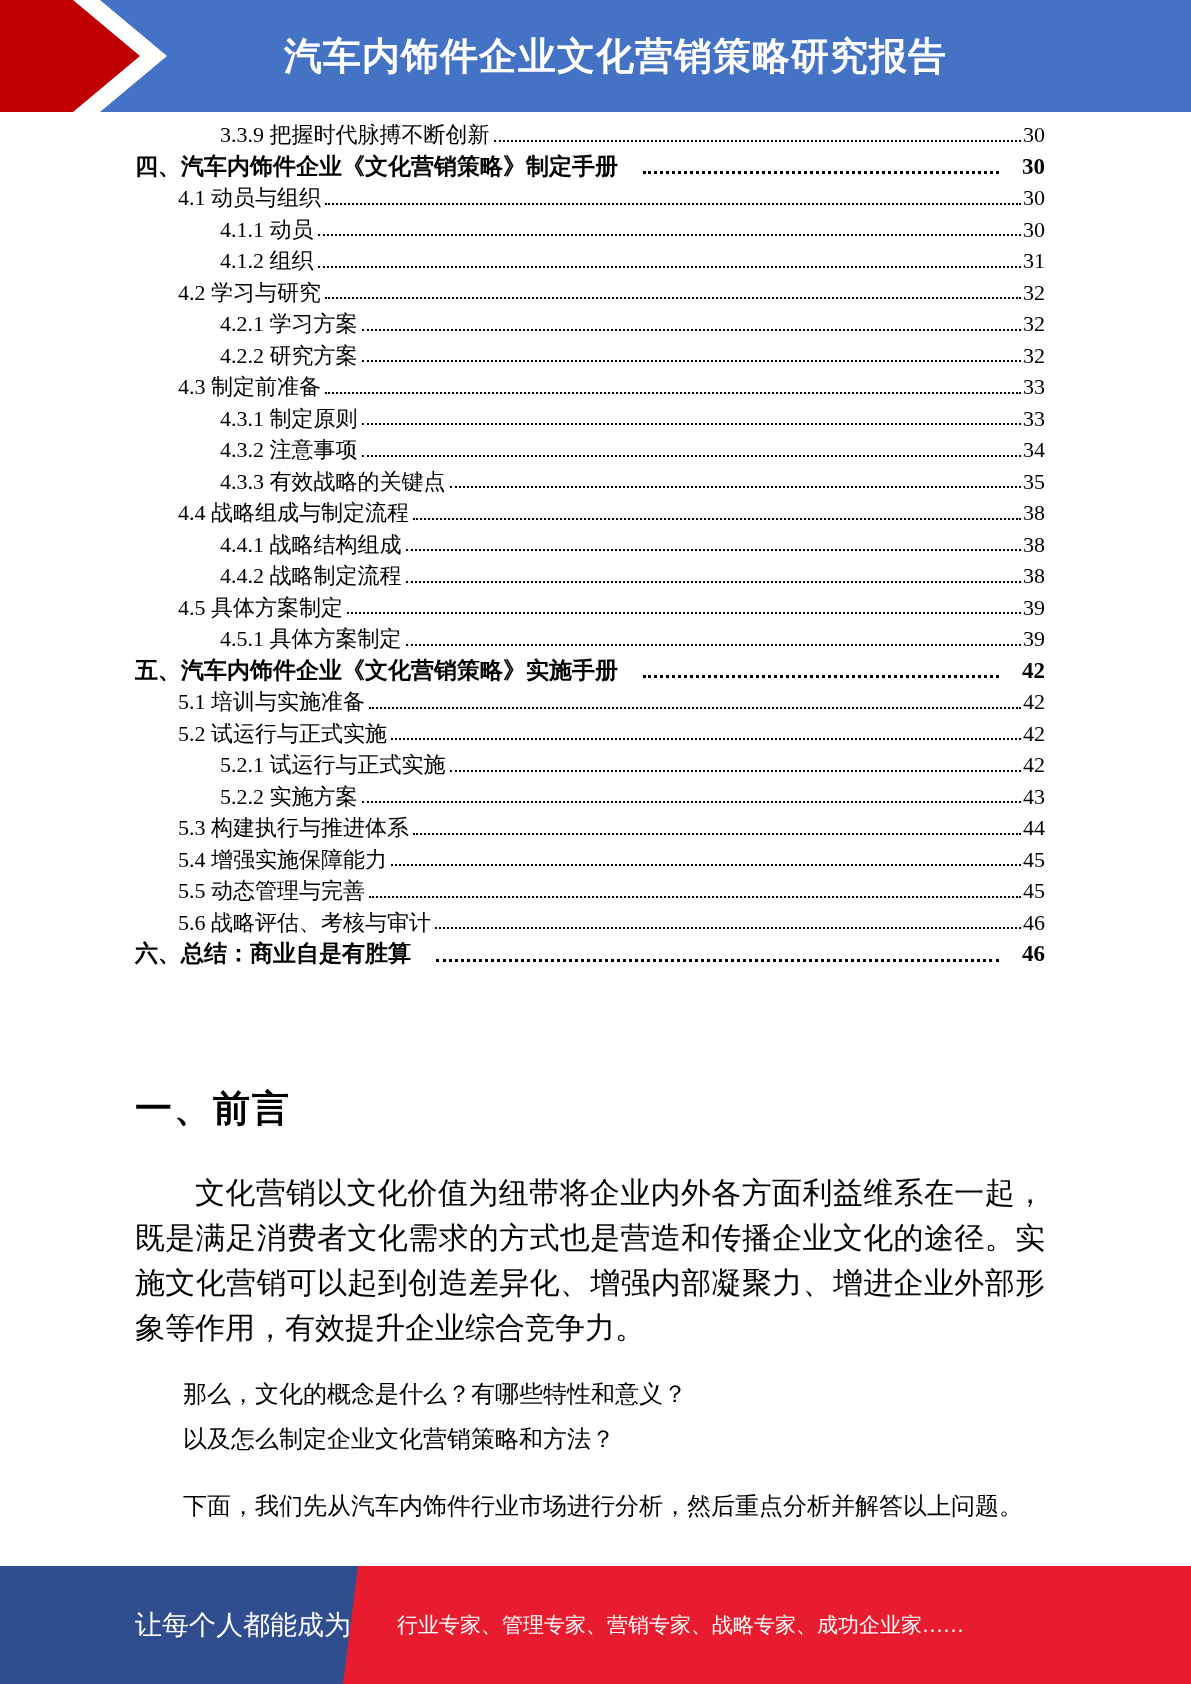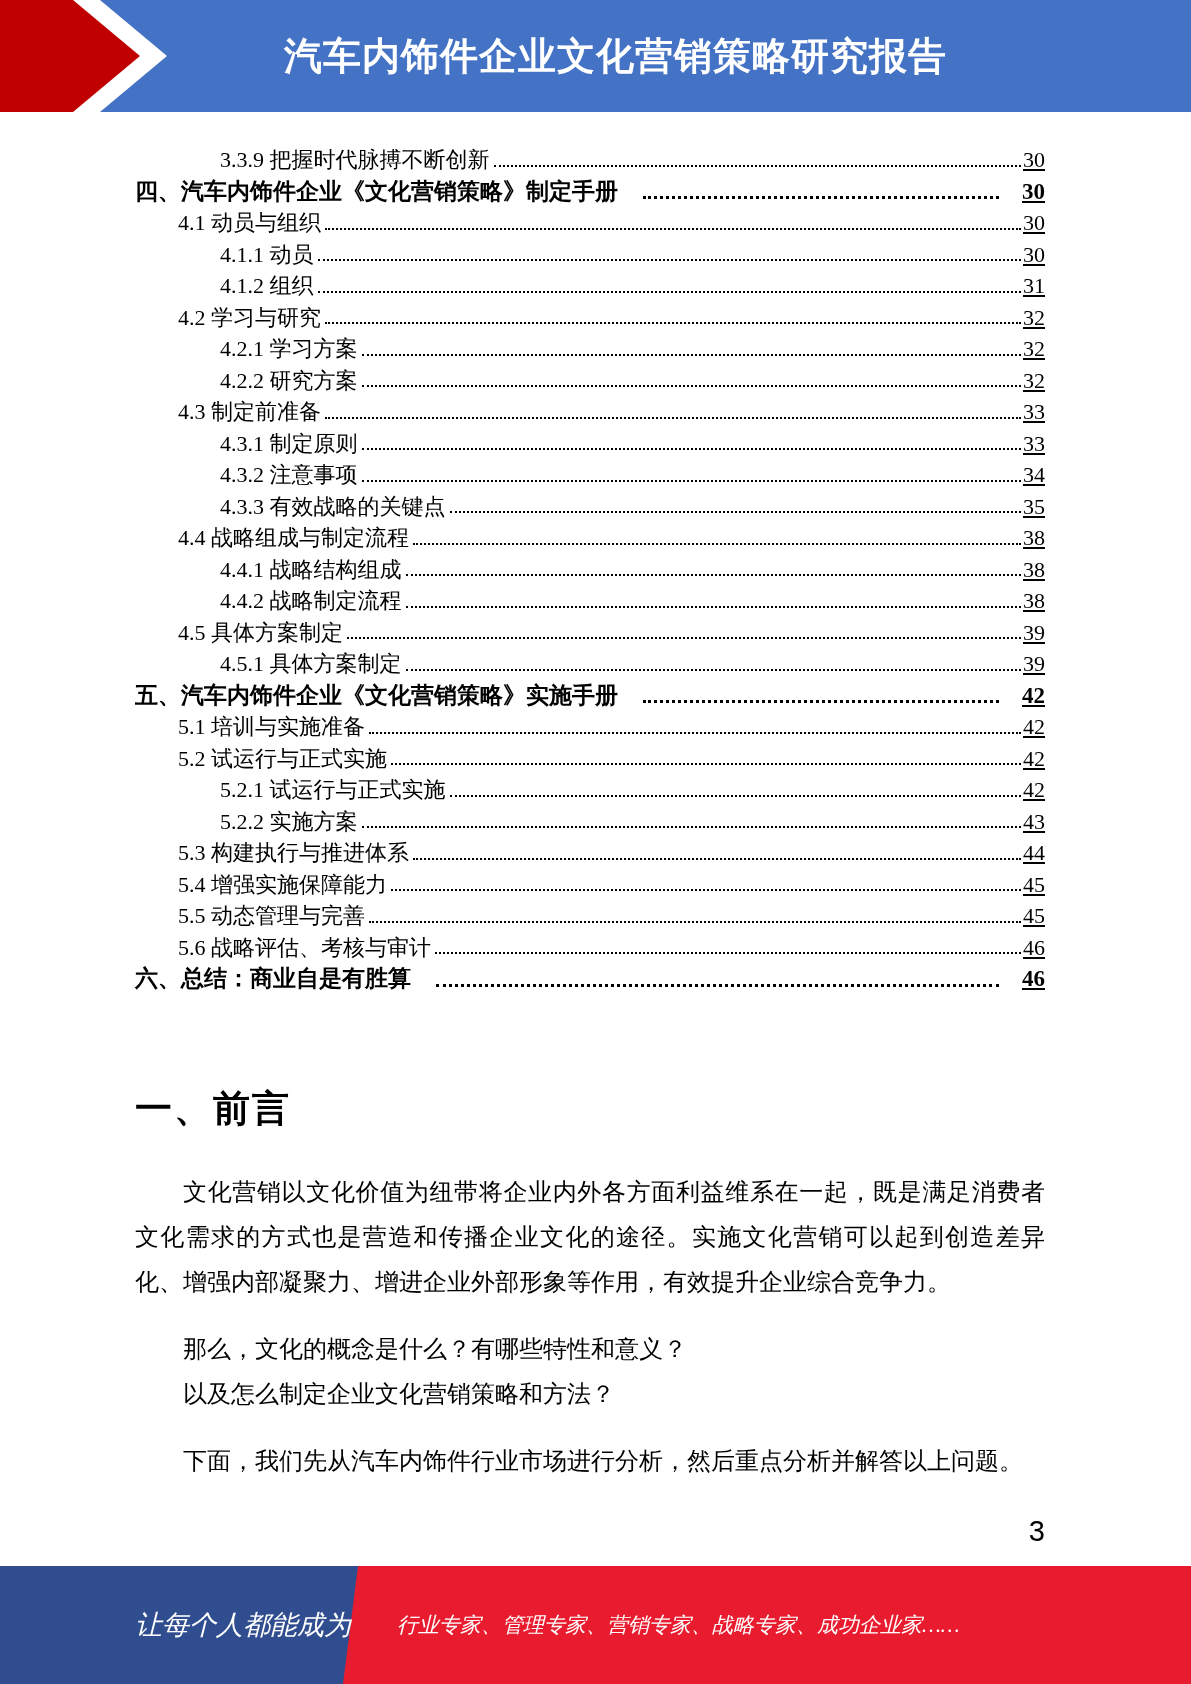--- a/index.html
+++ b/index.html
@@ -40,21 +40,21 @@
     font-family: "Liberation Sans", "DejaVu Sans", sans-serif;
     font-weight: bold;
     font-size: 38px;
     letter-spacing: 1px;
     white-space: nowrap;
   }
 
   
   .toc-list {
     position: absolute;
-    top: 144px;
+    top: 119px;
     left: 135px;
     width: 910px;
   }
   .toc-row {
     display: flex;
     align-items: baseline;
     height: 31.5px;
     line-height: 31.5px;
     font-size: 22px;
     white-space: nowrap;
@@ -64,40 +64,40 @@
   .toc-row.bold { font-weight: bold; font-size: 23px; gap: 21px; }
   .toc-label { flex: 0 0 auto; }
   .toc-dots {
     flex: 1 1 auto;
     align-self: flex-end;
     border-bottom: 2px dotted #000;
     margin: 0 2px 9px 4px;
     min-width: 20px;
   }
   .toc-row.bold .toc-dots { border-bottom-width: 3px; margin-bottom: 8px; }
-  .toc-page { flex: 0 0 auto; text-decoration: underline; }
+  .toc-page { flex: 0 0 auto; }
 
   
   .body-block {
     position: absolute;
     top: 1010px;
     left: 135px;
     width: 910px;
   }
   .section-heading {
     margin-top: 76px;
     font-family: "Liberation Sans", "DejaVu Sans", sans-serif;
     font-weight: bold;
     font-size: 37px;
     line-height: 46px;
     letter-spacing: 2px;
   }
   .para {
     margin-top: 38px;
-    font-size: 24px;
+    font-size: 30px;
     line-height: 45px;
     text-indent: 2em;
     text-align: justify;
   }
   .question-block { margin-top: 22px; }
   .question-line {
     font-size: 24px;
     line-height: 45px;
     text-indent: 2em;
   }
@@ -114,21 +114,20 @@
     font-size: 29px;
     line-height: 34px;
   }
 
   
   .footer {
     position: absolute;
     left: 0; bottom: 0;
     width: 100%; height: 118px;
     background: var(--footer-blue, #2F4D8F);
-    font-style: italic;
   }
   .footer-red {
     position: absolute;
     top: 0; left: 0;
     width: 100%; height: 100%;
     background: var(--footer-red, #E81C2E);
     clip-path: polygon(358px 0, 100% 0, 100% 100%, 343px 100%);
   }
   .footer-left-text {
     position: absolute;

